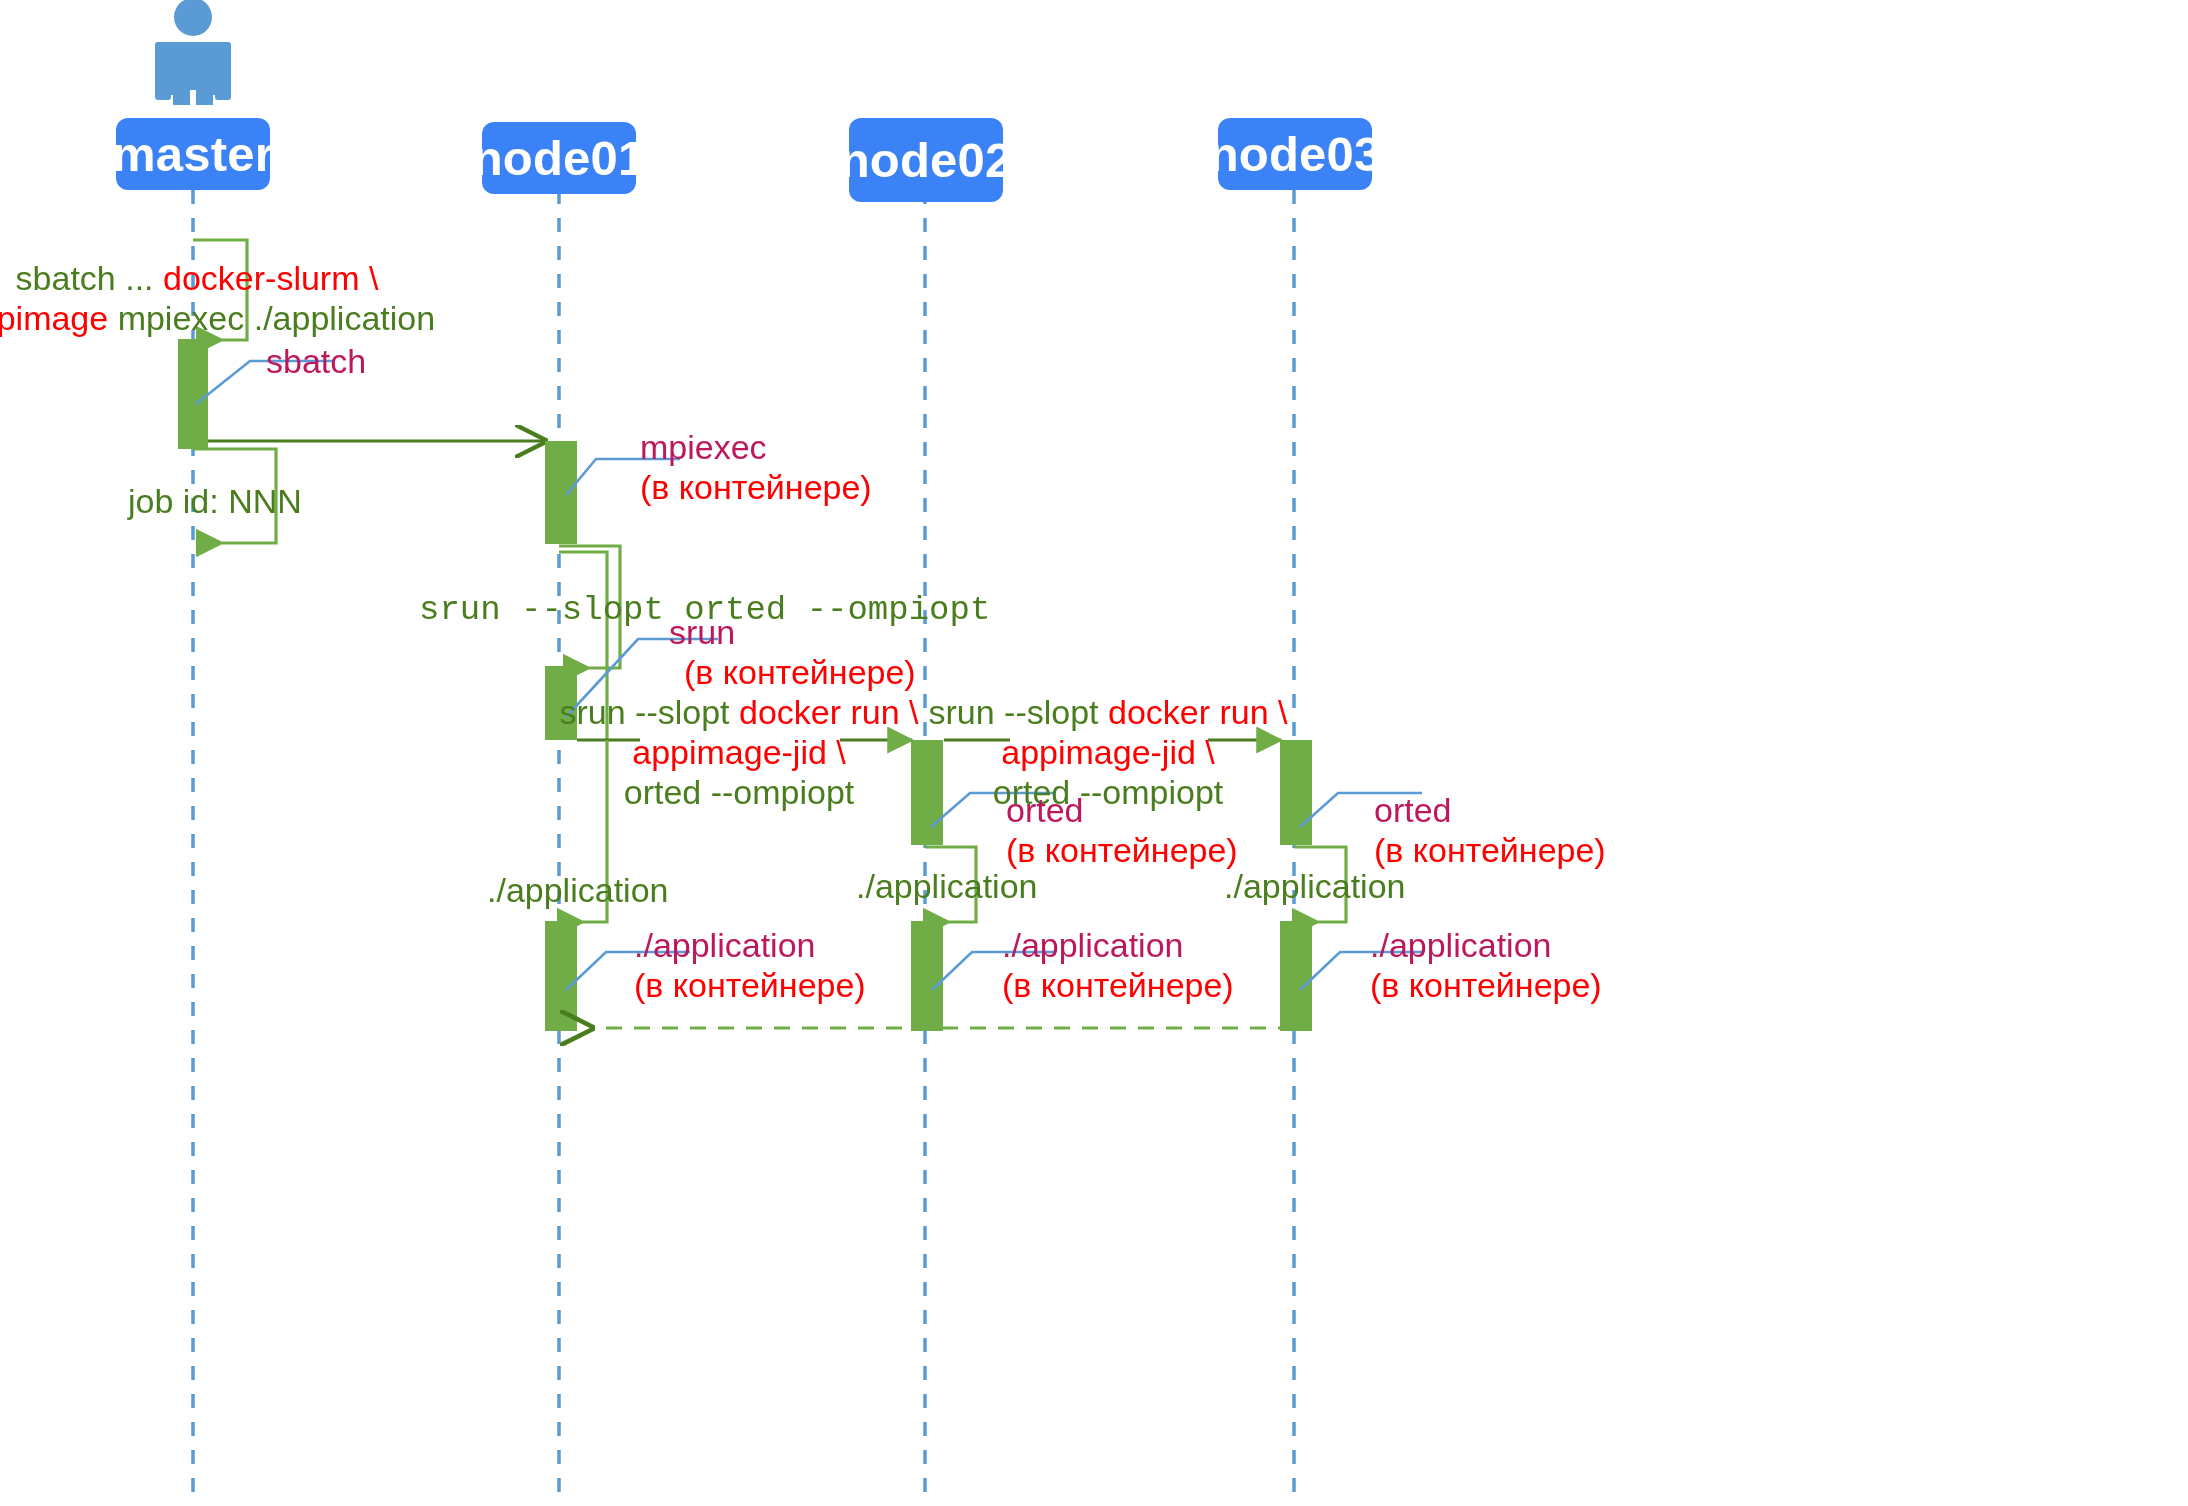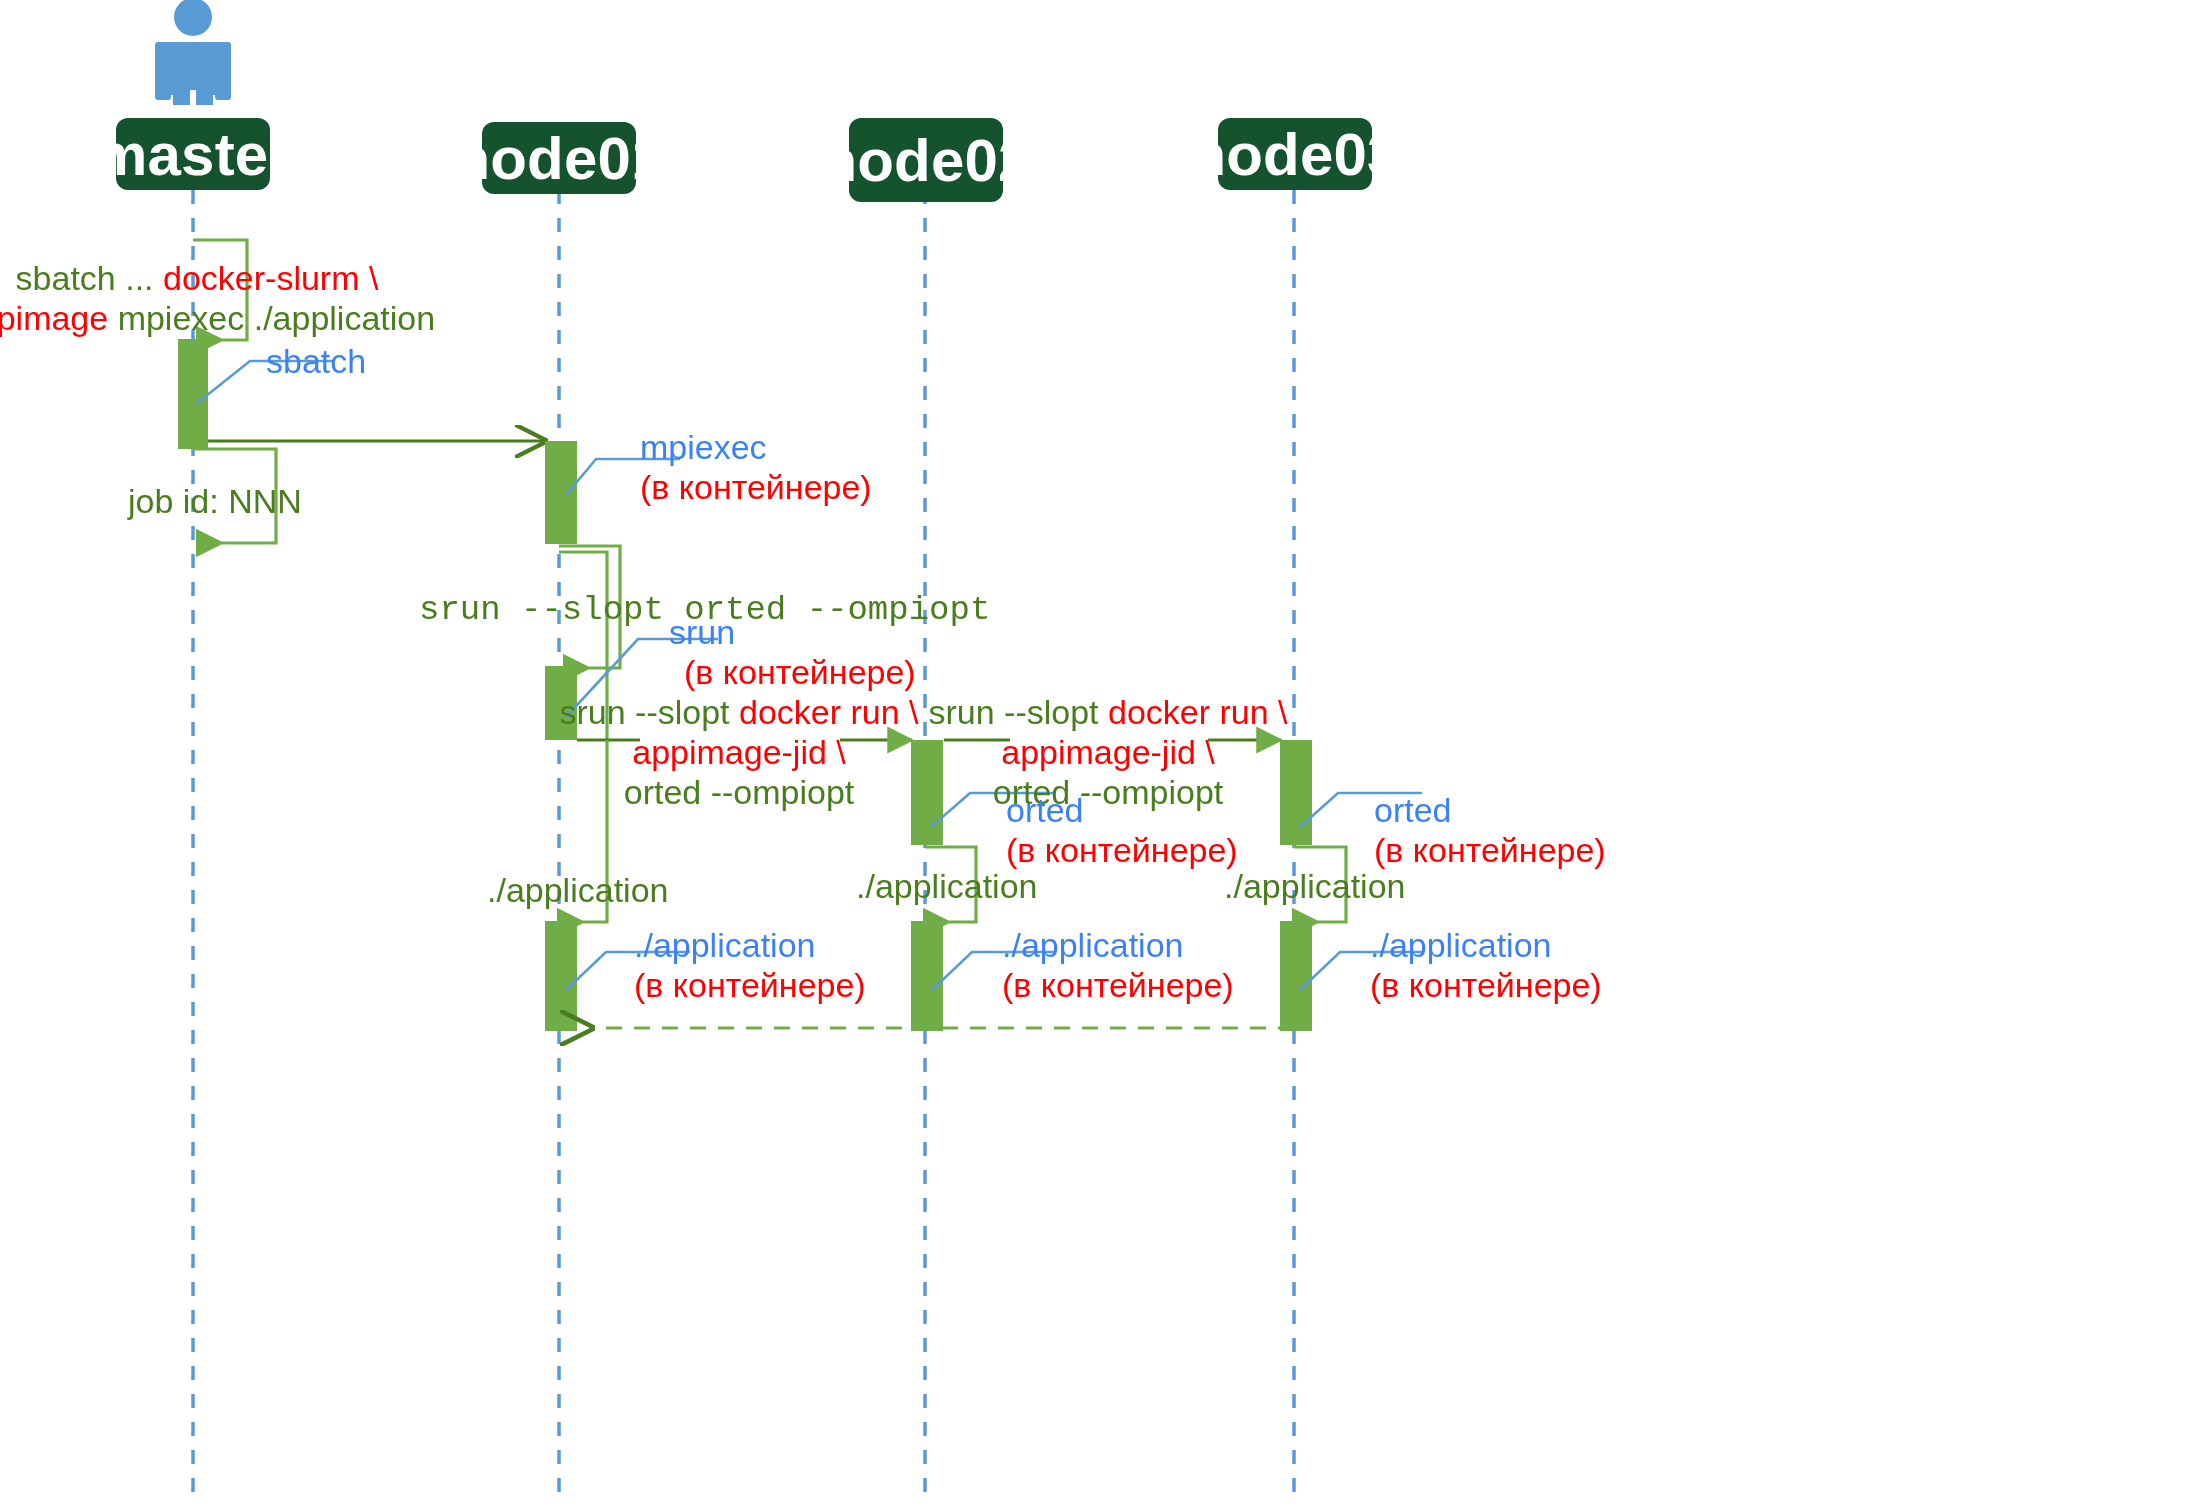--- a/index.html
+++ b/index.html
@@ -3,27 +3,27 @@
 <meta charset="utf-8">
 <style>
   html,body{margin:0;padding:0;background:#ffffff;}
   body{font-family:"Liberation Sans", sans-serif;}
   #stage{position:relative;width:2188px;height:1506px;background:#fff;overflow:hidden;}
   #stage svg{position:absolute;left:0;top:0;width:2188px;height:1506px;}
 
   .lbl{position:absolute;white-space:nowrap;line-height:1.18;}
   .g{color:#4a7d1e;}
   .r{color:#ff0000;margin-top:32px;}
-  .b{color:#3b82f6;}
+  .b{color:#be185d;}
   .t34{font-size:34px;}
   .ctr{text-align:center;transform:translateX(-50%);}
 
   .node-box{
-    position:absolute;background:#14532d;color:#ffffff;
-    font-weight:bold;font-size:60px;
+    position:absolute;background:#3b82f6;color:#ffffff;
+    font-weight:bold;font-size:49px;
     display:flex;align-items:center;justify-content:center;
     letter-spacing:.2px;
     border-radius:12px;
   }
 </style>
 </head>
 <body>
 
 <div id="stage">
 

